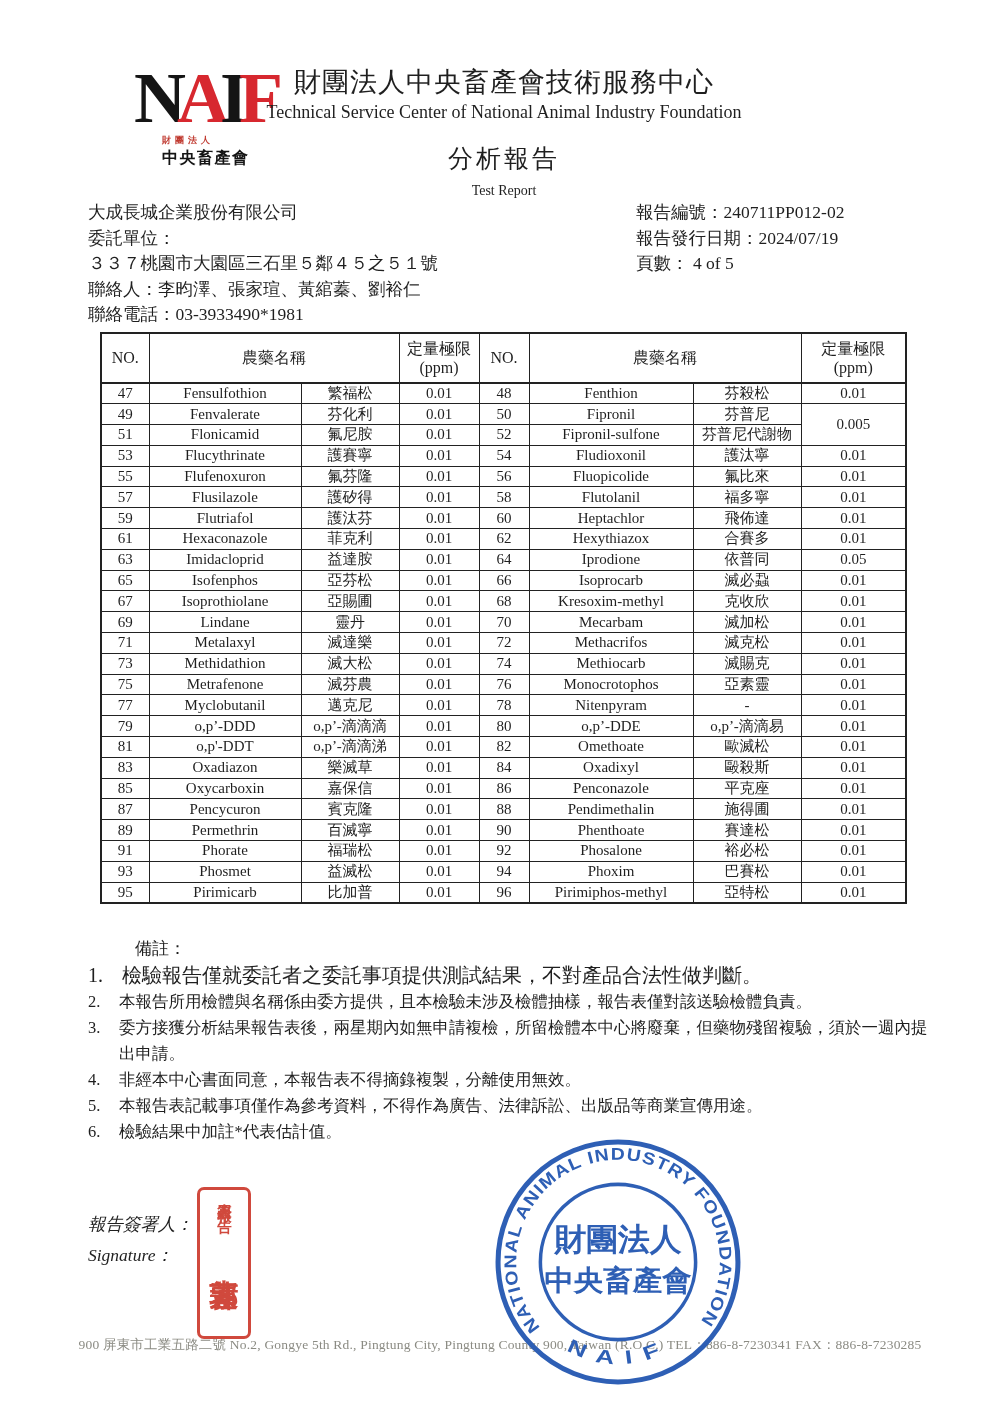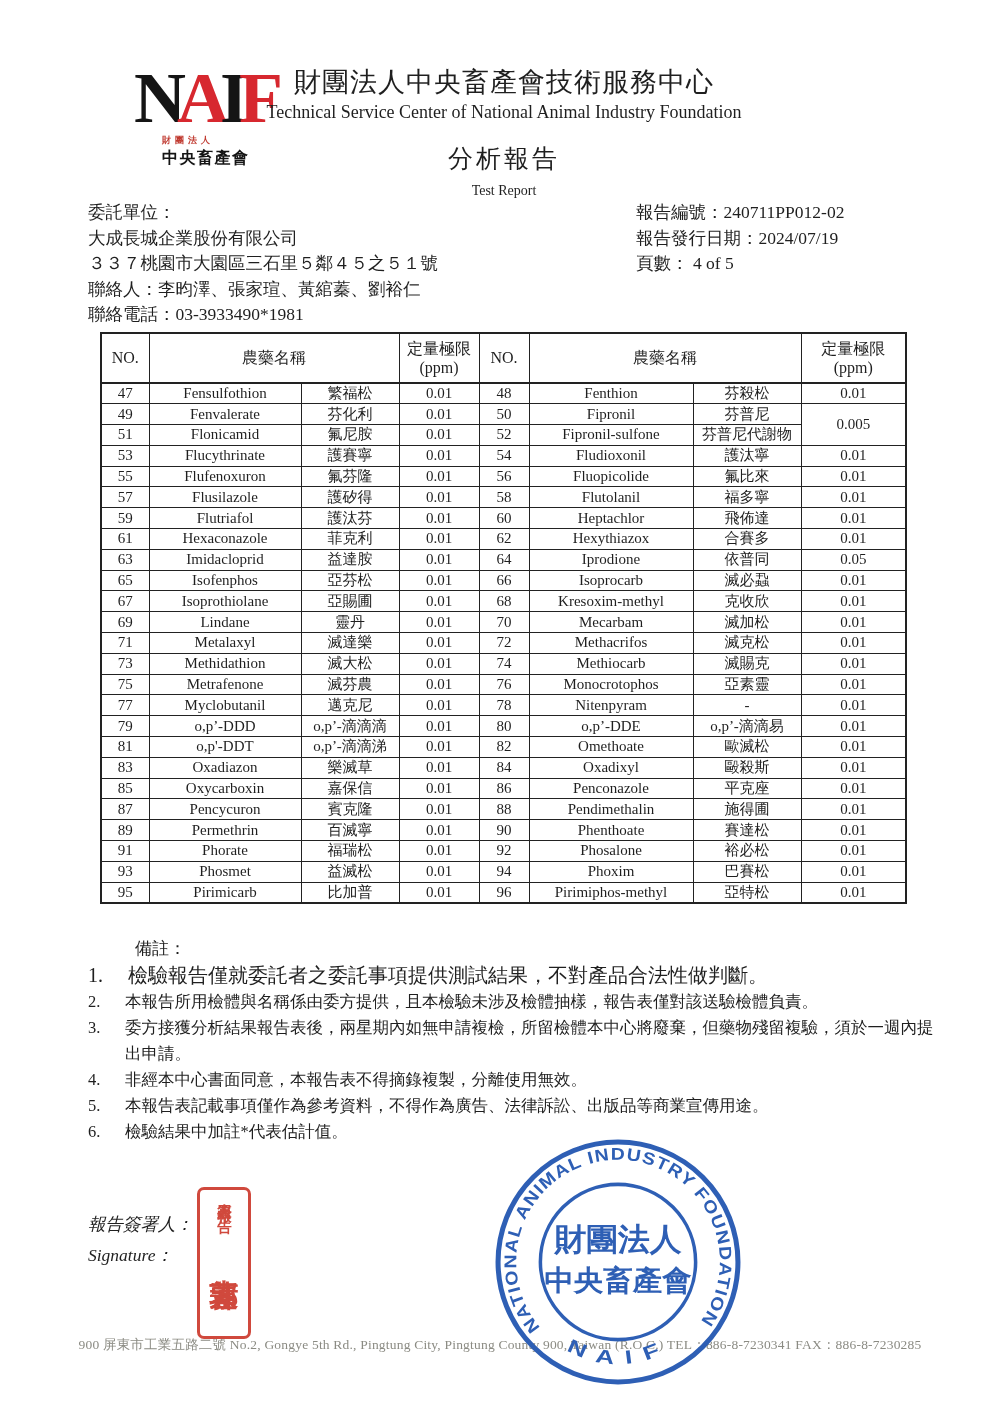--- a/index.html
+++ b/index.html
@@ -40,21 +40,21 @@
   .ptable th, .ptable td { border:1px solid #222; text-align:center; vertical-align:middle; }
   .ptable th { height:50px; font-weight:normal; font-size:16px; line-height:1.2;
                border-bottom:2px solid #222; }
   .ptable td { height:20.8px; font-size:15px; padding:0 2px; overflow:hidden; white-space:nowrap; }
 
   
   .remarks { position:absolute; left:88px; top:937px; width:846px; }
   .remarks-label { font-size:17px; line-height:24px;margin-left:47px; }
   .remark { display:flex; font-size:16.5px; line-height:26px; }
   .remark .num { flex:none; width:31px; }
-  .remark .txt { flex:1;margin-left:6px; }
+  .remark .txt { flex:1; }
   .remark.big { font-size:20px; line-height:28px; }
   .remark.big .num { width:34px; }
 
   
   .sign { position:absolute; left:88px; top:1209px; font-size:17.5px; line-height:31px;font-style:italic; }
 
   
   .redseal { position:absolute; left:197px; top:1187px; width:54px; height:152px;
              border:3px solid #d0493d; border-radius:7px; color:#d0493d; z-index:3;
              display:flex; flex-direction:column; align-items:center; padding-top:3px;
@@ -87,22 +87,22 @@
 
   <div class="titleblock">
     <div class="org-zh">財團法人中央畜產會技術服務中心</div>
     <div class="org-en">Technical Service Center of National Animal Industry Foundation</div>
     <div class="title-zh">分析報告</div>
     <div class="title-en">Test Report</div>
   </div>
 
   <div class="info">
     <div class="info-left">
+      <div class="info-line">大成長城企業股份有限公司</div>
       <div class="info-line">委託單位：</div>
-      <div class="info-line">大成長城企業股份有限公司</div>
       <div class="info-line">３３７桃園市大園區三石里５鄰４５之５１號</div>
       <div class="info-line">聯絡人：李昀澤、張家瑄、黃綰蓁、劉裕仁</div>
       <div class="info-line">聯絡電話：03-3933490*1981</div>
     </div>
     <div class="info-right">
       <div class="info-line">報告編號：240711PP012-02</div>
       <div class="info-line">報告發行日期：2024/07/19</div>
       <div class="info-line">頁數： 4 of 5</div>
     </div>
   </div>

